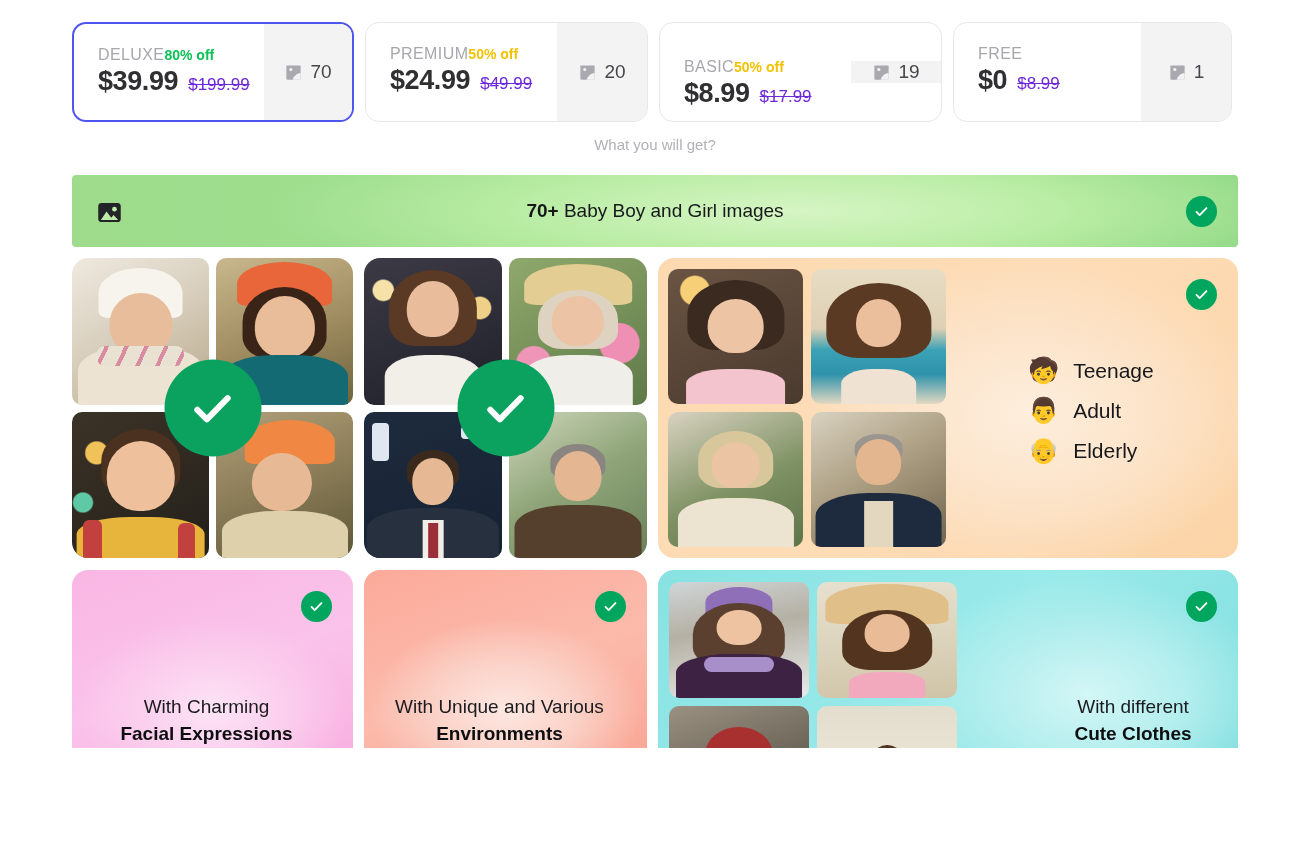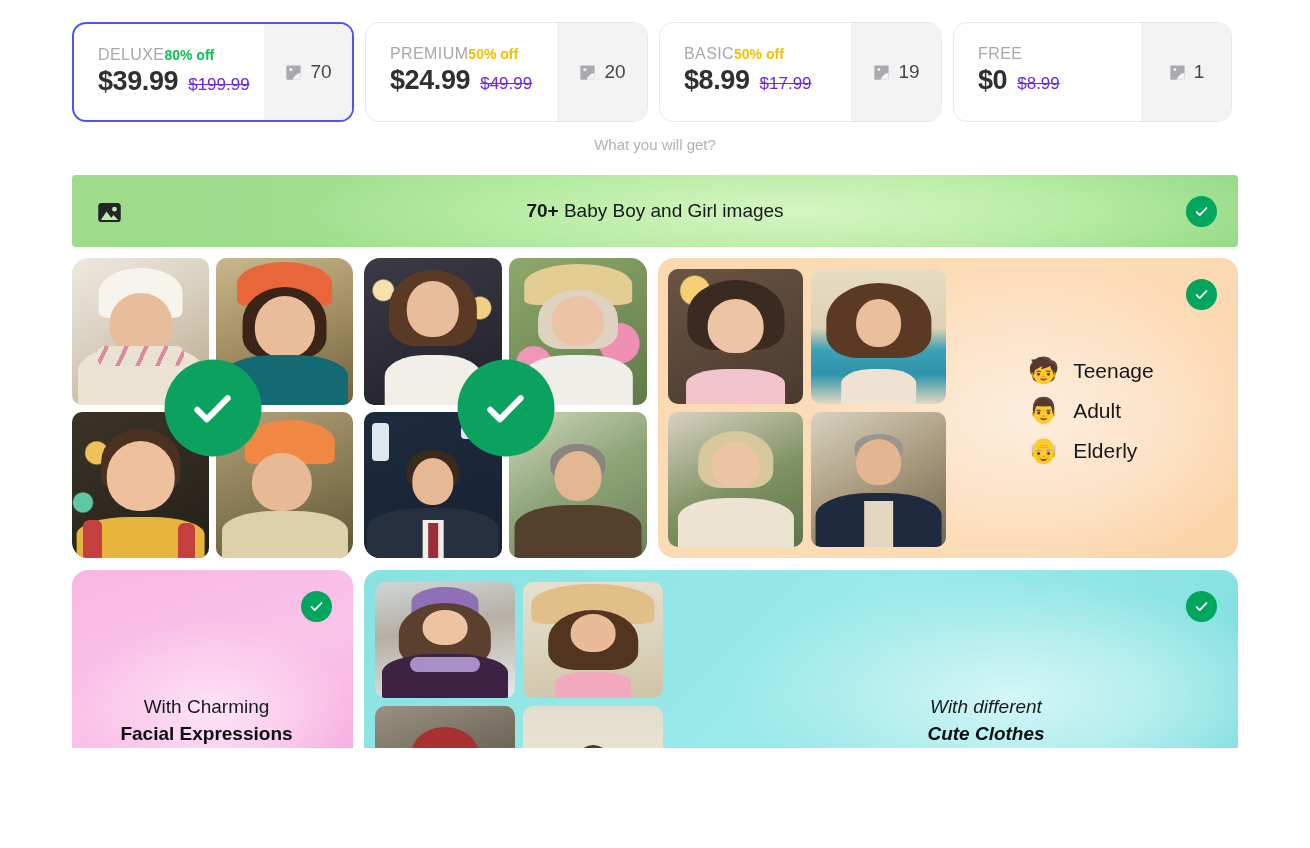--- a/index.html
+++ b/index.html
@@ -22,21 +22,21 @@
     flex: 0 0 auto;
     height: 100px;
     background: #fff;
     border: 1px solid #e8e8ea;
     border-radius: 14px;
     display: flex; align-items: stretch;
     overflow: hidden;
   }
   .plan-card.w-deluxe  { width: 282px; }
   .plan-card.w-premium { width: 283px; }
-  .plan-card.w-basic   { width: 283px; }
+  .plan-card.w-basic   { width: 283px; align-items: center; }
   .plan-card.w-free    { width: 279px; }
   .plan-card.selected {
     border: 2px solid #4f55f0;
   }
   .plan-left {
     flex: 1 1 auto;
     padding: 22px 0 0 24px;
     display: flex; flex-direction: column; gap: 2px;
     min-width: 0;
   }
@@ -181,21 +181,20 @@
     width: 283px;
     background:
       radial-gradient(ellipse 62% 48% at 50% 58%, #fde8e2 0%, #fbd2c8 40%, rgba(250,174,159,0) 78%),
       linear-gradient(160deg, #fcaa9a 0%, #fbbaab 45%, #f99f8d 100%);
   }
   .fcard.cyan {
     flex: 1 1 auto;
     background:
       radial-gradient(ellipse 40% 62% at 74% 52%, #d4f6f6 0%, #b4eeee 42%, rgba(137,227,227,0) 80%),
       linear-gradient(135deg, #88e2e2 0%, #9aeaea 50%, #7cdcdc 100%);
-    font-style: italic;
   }
   .fcard-caption {
     position: absolute; left: 0; right: 12px; bottom: 62px;
     text-align: center;
     line-height: 1.42;
   }
   .cap-top { font-size: 19px; color: #1a1b1e; }
   .cap-bot { font-size: 19px; color: #0d0e10; font-weight: 700; }
   .fcard.cyan .fcard-caption { left: 394px; right: 24px; }
   .fcard .check-badge { right: 21px; top: 21px; }
@@ -522,20 +521,31 @@
         <div class="cap-top">With Charming</div>
         <div class="cap-bot">Facial Expressions</div>
       </div>
       <span class="check-badge">
         <svg viewBox="0 0 24 24" aria-hidden="true">
             <path d="M5 12.6l4.4 4.4L19 7.2" fill="none" stroke="#fff" stroke-width="2.6" stroke-linecap="round" stroke-linejoin="round"></path>
           </svg>
       </span>
     </div>
 
+    <div class="fcard salmon">
+      <div class="fcard-caption">
+        <div class="cap-top">With Unique and Various</div>
+        <div class="cap-bot">Environments</div>
+      </div>
+      <span class="check-badge">
+        <svg viewBox="0 0 24 24" aria-hidden="true">
+            <path d="M5 12.6l4.4 4.4L19 7.2" fill="none" stroke="#fff" stroke-width="2.6" stroke-linecap="round" stroke-linejoin="round"></path>
+          </svg>
+      </span>
+    </div>
 
     <div class="fcard cyan">
       <div class="cyan-photos">
         <div class="ph">
           <div class="pimg">
             <div class="bg" style="background:linear-gradient(170deg,#cfd6d8 0%,#b5b0a4 40%,#e8eaea 100%);"></div>
             <div class="hat" style="width:48%;height:26%;top:4%;background:#8e6fb8;"></div>
             <div class="hair" style="width:66%;height:54%;top:18%;background:#5b4030;"></div>
             <div class="head" style="width:32%;height:30%;top:24%;background:#edc3a2;"></div>
             <div class="body" style="width:90%;height:38%;bottom:0;background:#3d2244;"></div>

